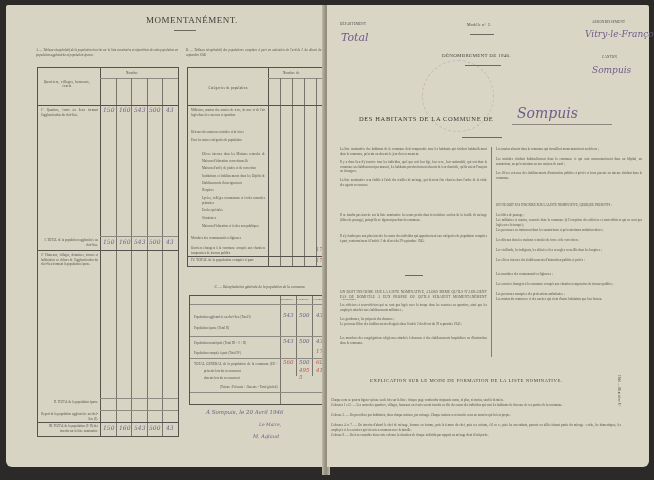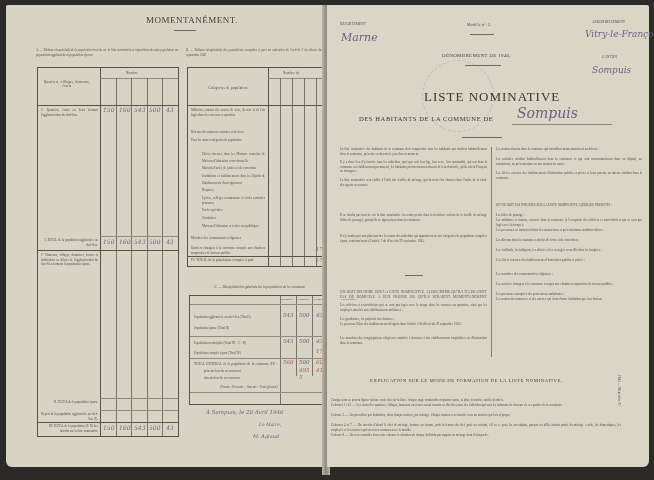--- a/index.html
+++ b/index.html
@@ -144,31 +144,30 @@
 
   <div class="hand" style="left:200px;top:404px;font-size:5.5px;">À Sompuis, le 20 Avril 1946</div>
   <div class="hand" style="left:253px;top:417px;font-size:4.5px;">Le Maire,</div>
   <div class="hand" style="left:247px;top:428px;font-size:5px;">M. Aglaud</div>
 </div>
 
 <div class="gutter"></div>
 
 <div class="page right">
   <div class="cap" style="left:13px;top:17px;font-size:3.2px;">DÉPARTEMENT</div>
-  <div class="hand" style="left:14px;top:26px;font-size:11px;">Marne</div>
+  <div class="hand" style="left:14px;top:26px;font-size:11px;">Total</div>
   <div class="cap" style="left:140px;top:17px;font-size:4px;">Modèle n° 2.</div>
   <div class="rule" style="left:143px;top:29px;width:24px;"></div>
   <div class="cap" style="left:265px;top:15px;font-size:3.2px;">ARRONDISSEMENT</div>
   <div class="hand" style="left:258px;top:24px;font-size:9px;white-space:nowrap;">Vitry-le-François</div>
   <div class="cap" style="left:275px;top:50px;font-size:3.2px;">CANTON</div>
   <div class="hand" style="left:265px;top:60px;font-size:9px;">Sompuis</div>
   <div class="cap" style="left:115px;top:48px;font-size:5px;">DÉNOMBREMENT DE 1946.</div>
   <div class="rule" style="left:138px;top:60px;width:36px;"></div>
   <div class="stamp" style="left:95px;top:55px;width:70px;height:70px;"></div>
-  <div class="big" style="left:97px;top:84px;">LISTE NOMINATIVE</div>
   <div class="mid" style="left:32px;top:110px;">DES HABITANTS DE LA COMMUNE DE</div>
   <div class="hand" style="left:190px;top:100px;font-size:14px;">Sompuis</div>
   <div class="rule" style="left:185px;top:119px;width:100px;background:#8a887f;"></div>
   <div class="rule" style="left:135px;top:132px;width:40px;"></div>
 
   <div style="position:absolute;left:13px;top:142px;width:147px;">
     <div class="txt" style="position:relative;height:13px;">La liste nominative des habitants de la commune doit comprendre tous les habitants qui résident habituellement dans la commune, présents ou absents le jour du recensement.</div>
     <div class="txt" style="position:relative;height:18px;">Il y a donc lieu d'y inscrire tous les individus, quel que soit leur âge, leur sexe, leur nationalité, qui ont dans la commune un établissement permanent, les habitants provisoirement absents de leur domicile, qu'ils soient Français ou étrangers.</div>
     <div class="txt" style="position:relative;height:32px;">La liste nominative sera établie à l'aide des feuilles de ménage, qui devront être classées dans l'ordre de la visite des agents recenseurs.</div>
     <div class="txt" style="position:relative;height:18px;margin-top:3px;">Il ne faudra pas inscrire sur la liste nominative les noms portés dans la troisième section de la feuille de ménage (hôtes de passage), puisqu'ils ne figurent pas dans la commune.</div>

